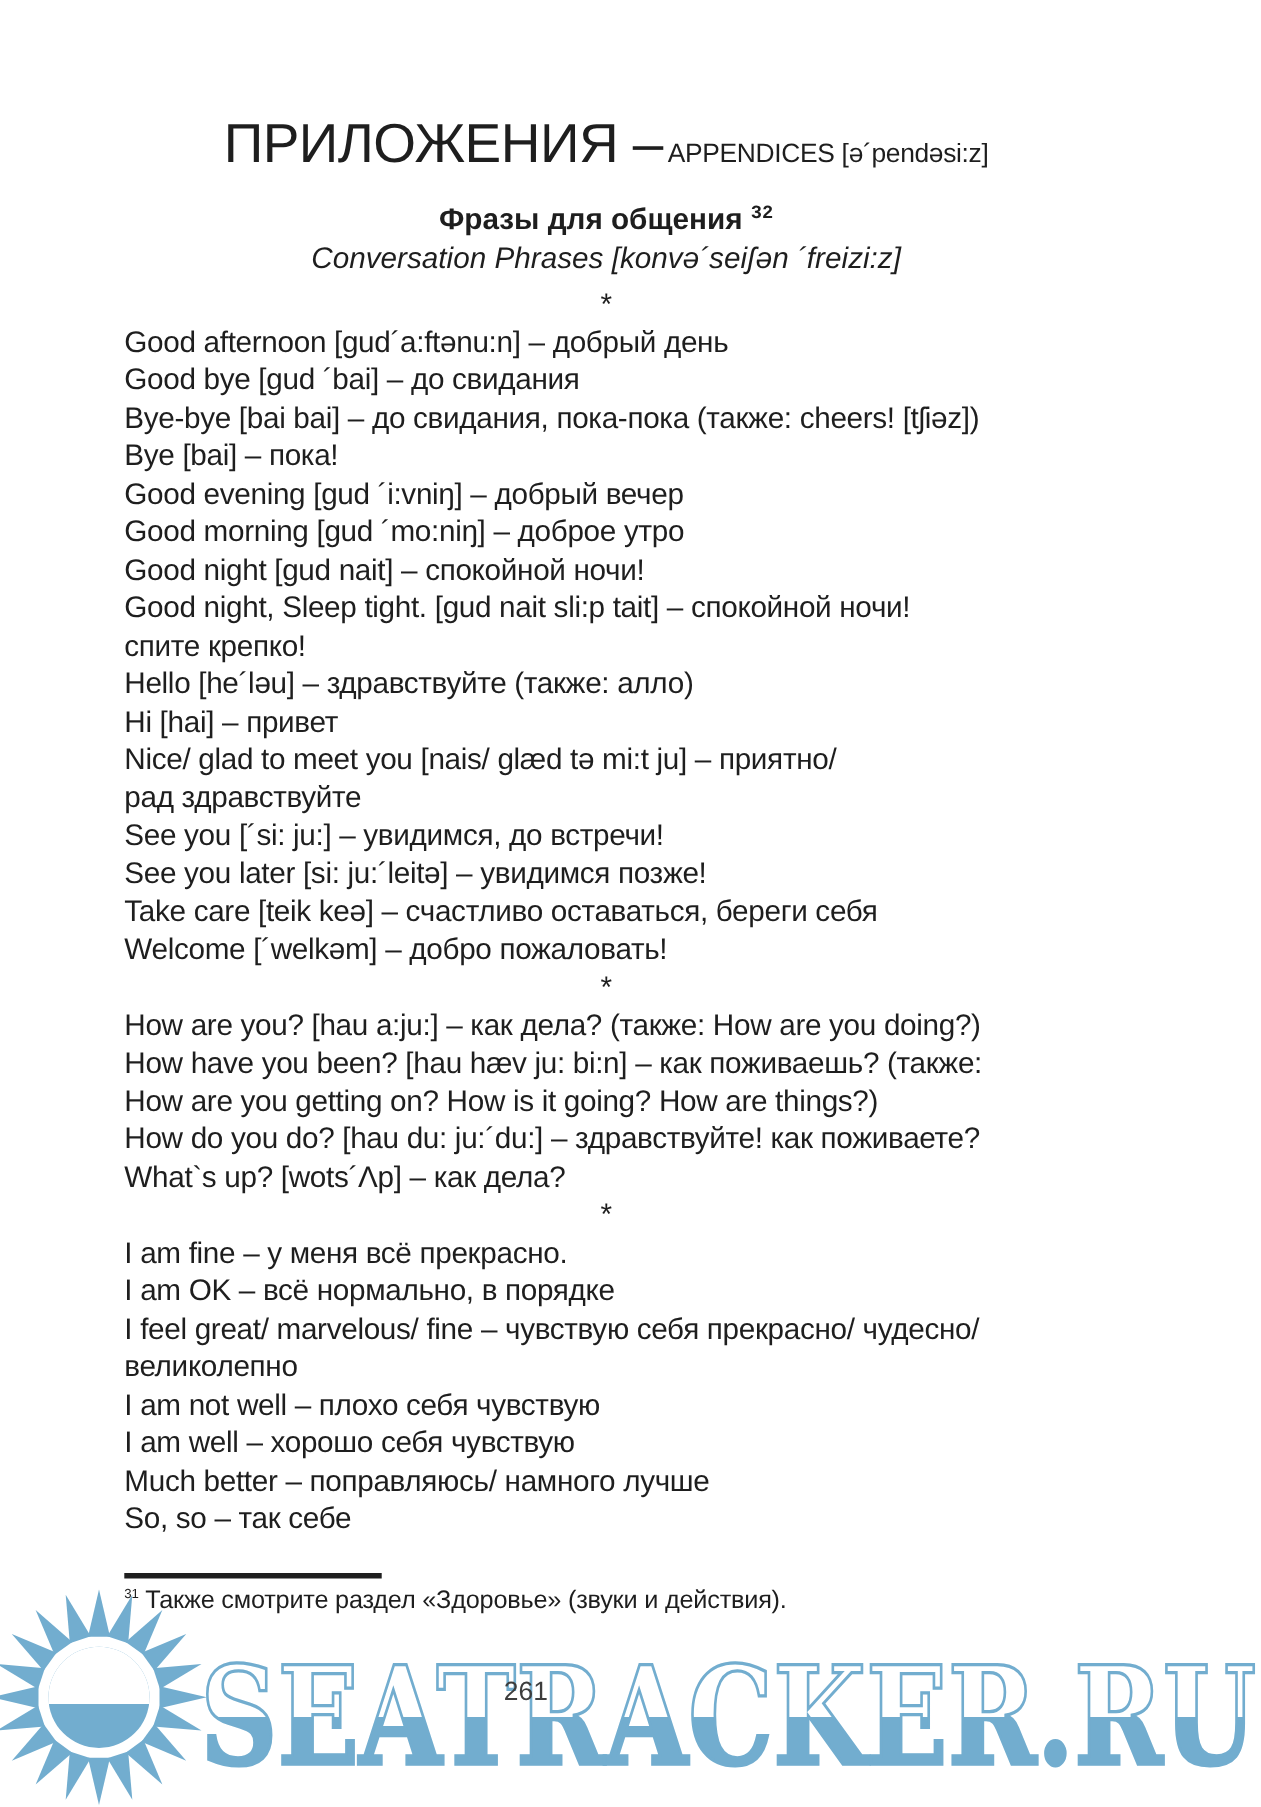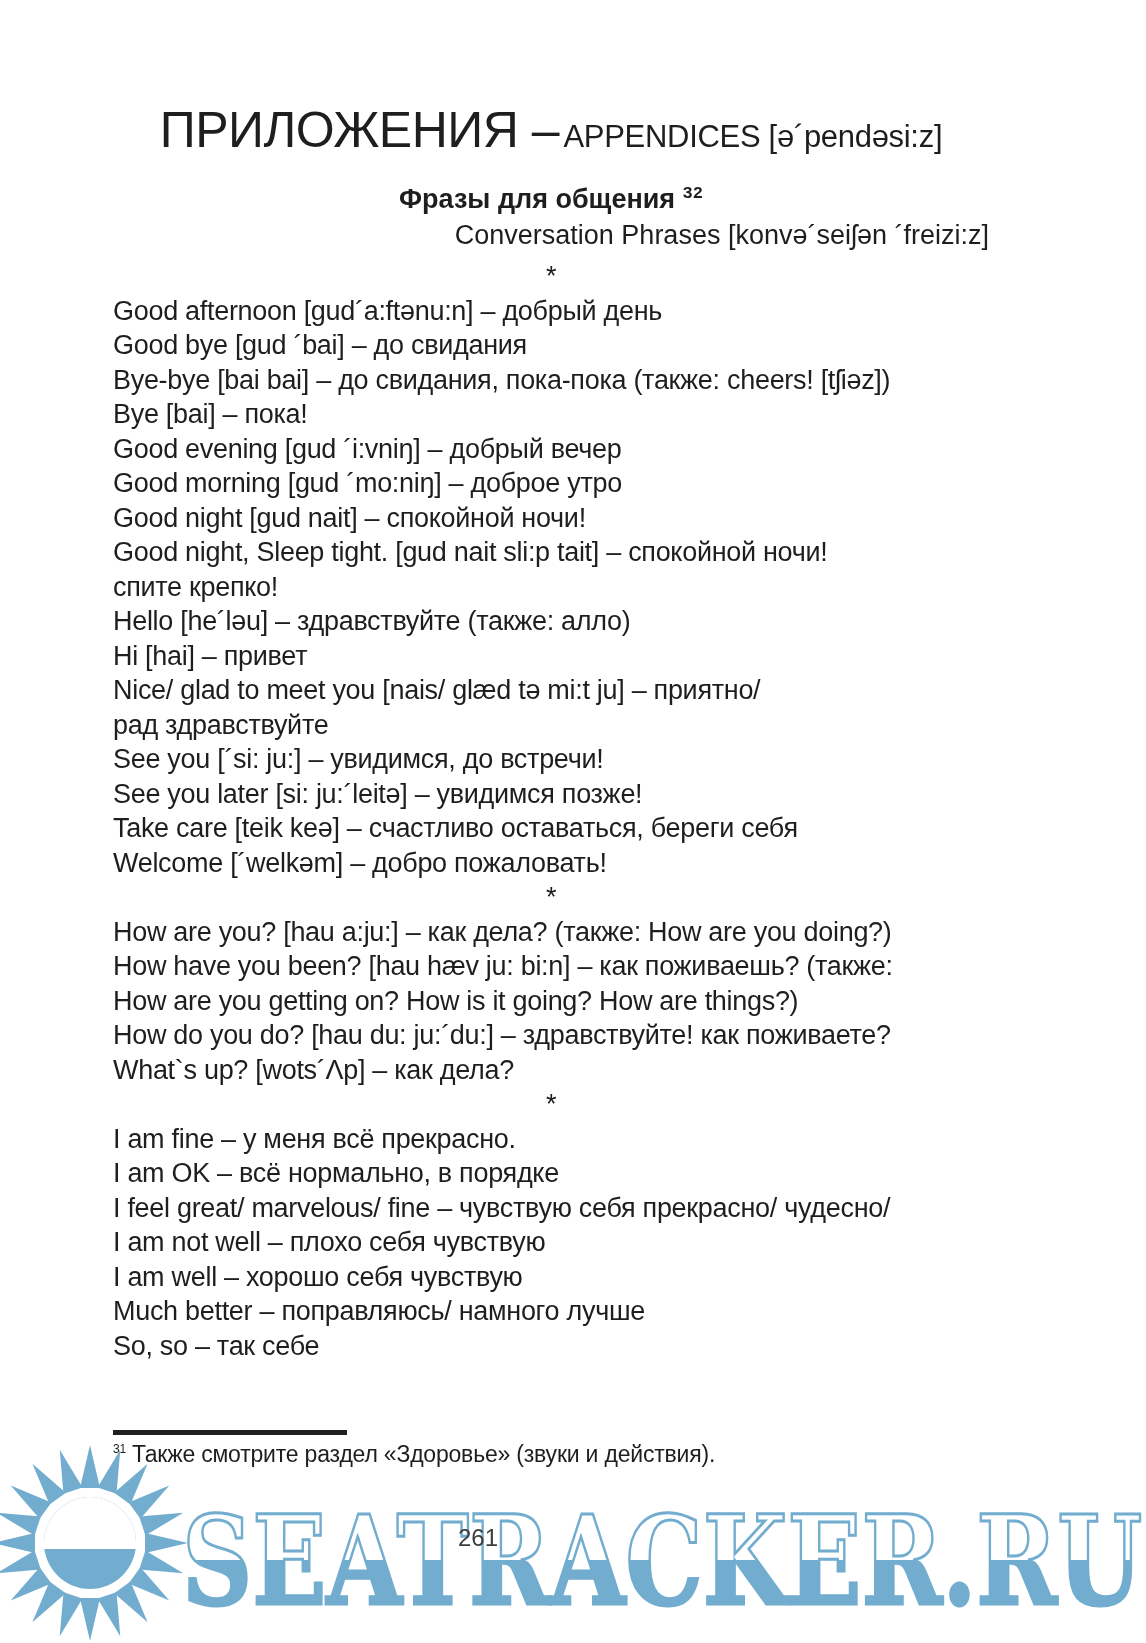--- a/index.html
+++ b/index.html
@@ -7,24 +7,24 @@
     width:1146px; height:1643px;
     background:#ffffff;
     position:relative;
     overflow:hidden;
     font-family:"Liberation Sans","DejaVu Sans",sans-serif;
     color:#1e1e1e;
   }
   .col { position:absolute; left:113px; width:876px; }
   .title { top:101px; text-align:center; white-space:nowrap; }
   .title-ru { font-size:50px; letter-spacing:-0.5px; }
-  .title-en { font-size:31px; letter-spacing:-0.3px; }
+  .title-en { font-size:24px; letter-spacing:-0.3px; }
   .subtitle { top:184px; text-align:center; font-size:27px; font-weight:bold; }
   .subtitle sup { font-size:17px;font-family:Liberation Mono, monospace; }
-  .subtitle-en { top:220px; text-align:right; font-size:27px; }
+  .subtitle-en { top:220px; text-align:center; font-size:27px;font-style:italic; }
   .lines { top:259px; }
   .line {
     font-size:27px; line-height:34.5px; height:34.5px;
     white-space:nowrap; letter-spacing:-0.3px; text-align:left;
   }
   .line.center { text-align:center; }
   .footnote-rule {
     position:absolute; left:113px; top:1430px;
     width:234px; height:5px; background:#1f1f1f;
   }
@@ -76,20 +76,21 @@
       <div class="line center">*</div>
       <div class="line">How are you? [hau a:ju:] – как дела? (также: How are you doing?)</div>
       <div class="line">How have you been? [hau hæv ju: bi:n] – как поживаешь? (также:</div>
       <div class="line">How are you getting on? How is it going? How are things?)</div>
       <div class="line">How do you do? [hau du: ju:´du:] – здравствуйте! как поживаете?</div>
       <div class="line">What`s up? [wots´Λp] – как дела?</div>
       <div class="line center">*</div>
       <div class="line">I am fine – у меня всё прекрасно.</div>
       <div class="line">I am OK – всё нормально, в порядке</div>
       <div class="line">I feel great/ marvelous/ fine – чувствую себя прекрасно/ чудесно/</div>
+      <div class="line">великолепно</div>
       <div class="line">I am not well – плохо себя чувствую</div>
       <div class="line">I am well – хорошо себя чувствую</div>
       <div class="line">Much better – поправляюсь/ намного лучше</div>
       <div class="line">So, so – так себе</div>
     </div>
 
   <div class="footnote-rule"></div>
 
   <div class="footnote">
     <sup>31</sup><span>Также смотрите раздел «Здоровье» (звуки и действия).</span>

